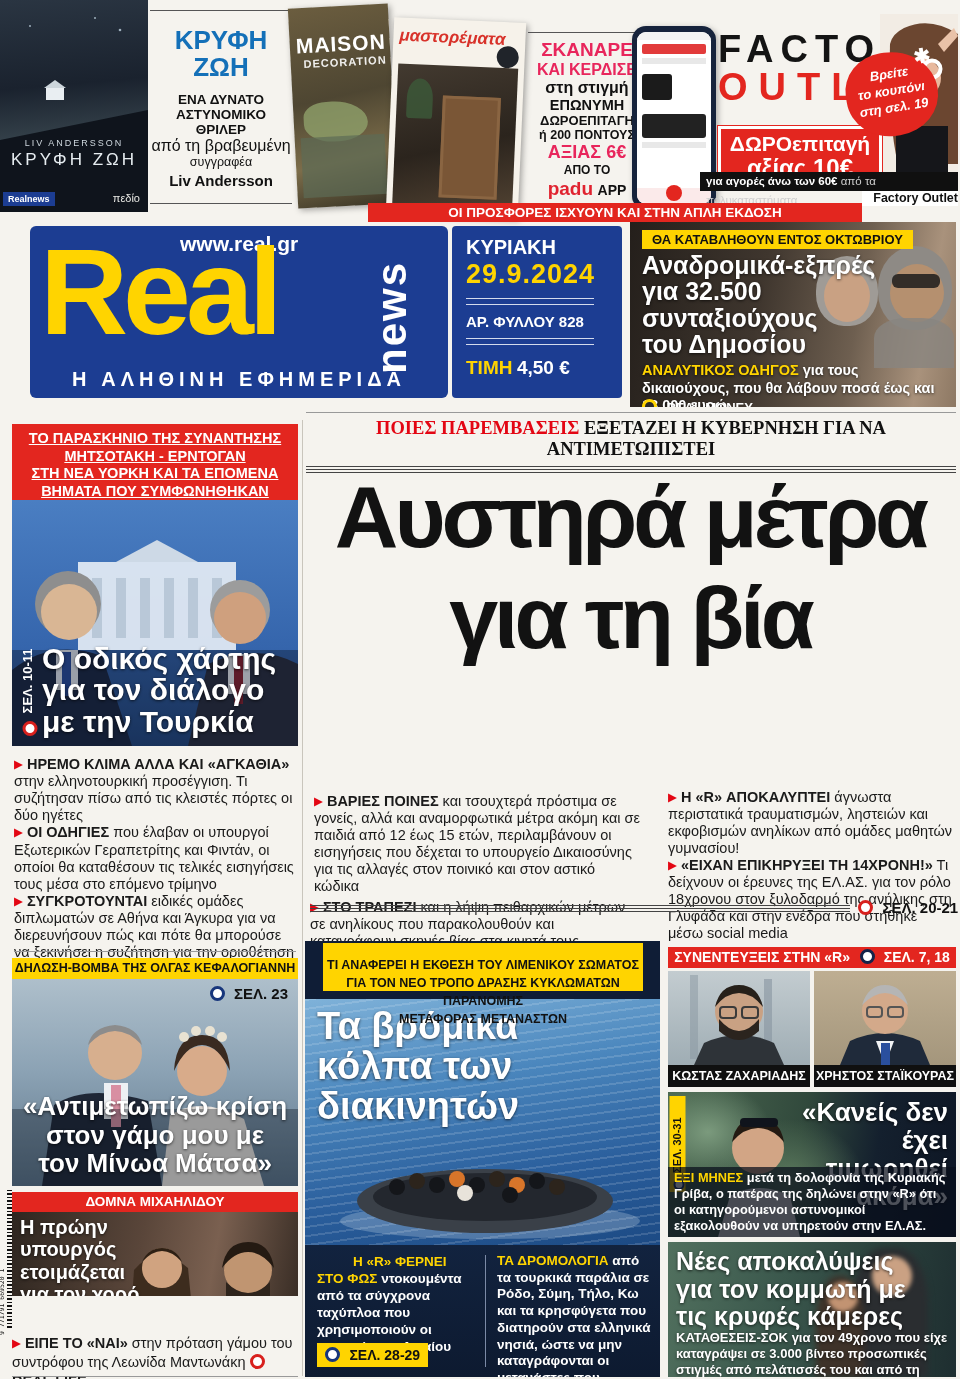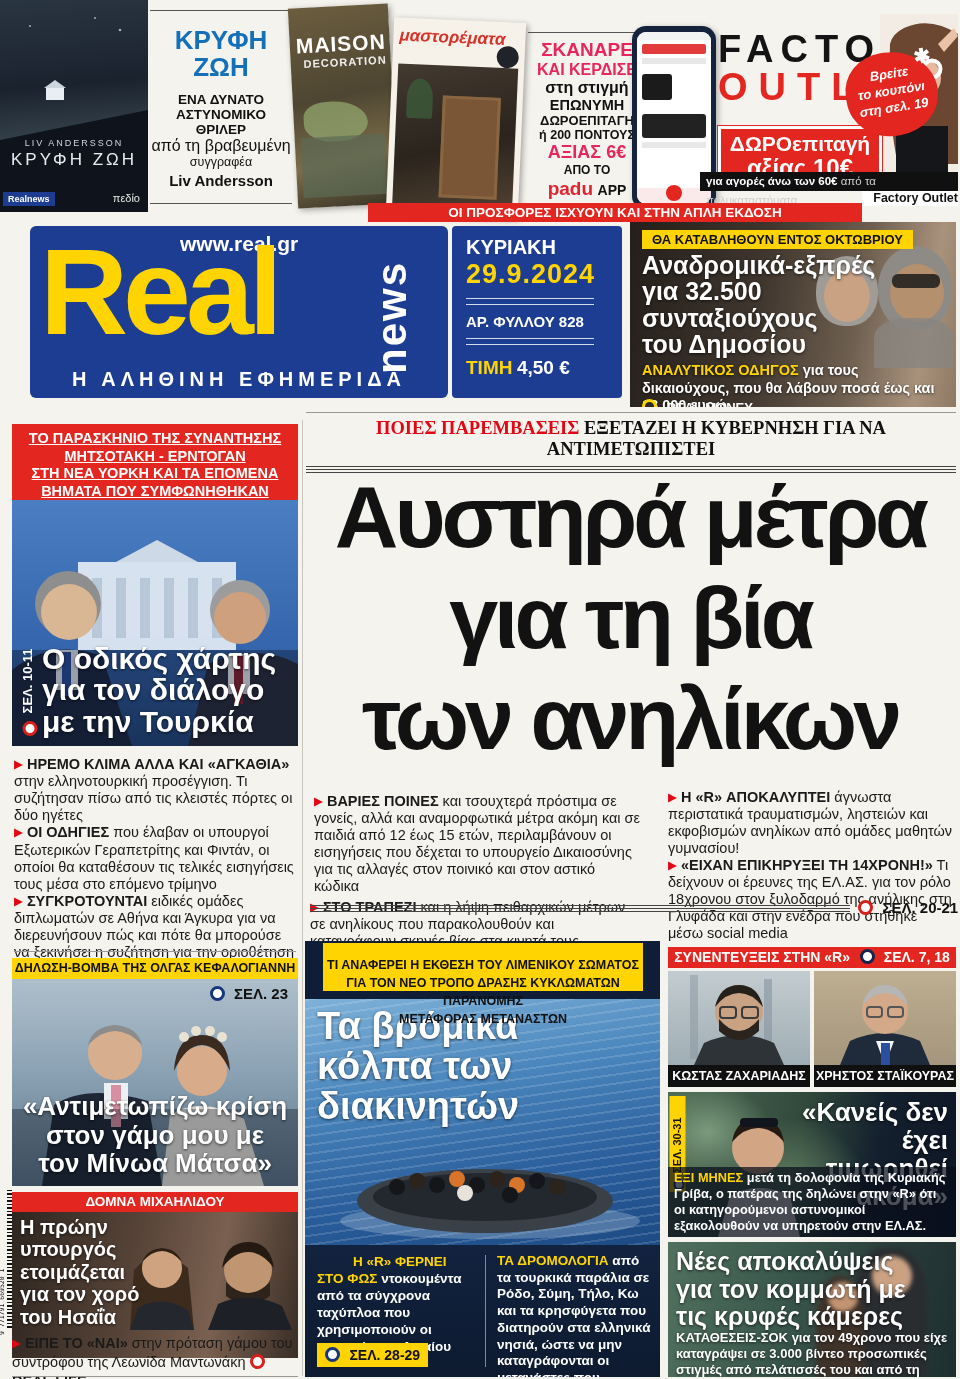--- a/index.html
+++ b/index.html
@@ -185,21 +185,20 @@
     <div style="height:1px;background:#999;"></div>
     <div class="serif b c" style="font-size:18.5px;margin-top:5px;text-align:center;">
       <span style="color:#e30613;">ΠΟΙΕΣ ΠΑΡΕΜΒΑΣΕΙΣ</span><span> ΕΞΕΤΑΖΕΙ Η ΚΥΒΕΡΝΗΣΗ ΓΙΑ ΝΑ ΑΝΤΙΜΕΤΩΠΙΣΤΕΙ</span>
     </div>
     <div class="rule3" style="margin-top:6px;"></div>
   </div>
 
   <div class="abs c" style="left:302px;top:466px;width:656px;font-weight:800;font-size:88px;line-height:101px;letter-spacing:-4px;color:#121212;">
     <div>Αυστηρά μέτρα</div>
     <div>για τη βία</div>
-    <div>των ανηλίκων</div>
   </div>
 
   <div class="abs" style="left:310px;top:789px;width:334px;font-size:14.5px;line-height:1.17;color:#1a1a1a;">
     <p style="margin:4px;"><span class="bullet">▶</span><span class="b">ΒΑΡΙΕΣ ΠΟΙΝΕΣ</span><span> και τσουχτερά πρόστιμα σε γονείς, αλλά και αναμορφωτικά μέτρα ακόμη και σε παιδιά από 12 έως 15 ετών, περιλαμβάνουν οι εισηγήσεις που δέχεται το υπουργείο Δικαιοσύνης για τις αλλαγές στον ποινικό και στον αστικό κώδικα</span></p>
     <p style="margin:0;"><span class="bullet">▶</span><span class="b">ΣΤΟ ΤΡΑΠΕΖΙ</span><span> και η λήψη πειθαρχικών μέτρων σε ανηλίκους που παρακολουθούν και καταγράφουν σκηνές βίας στα κινητά τους</span></p>
   </div>
   <div class="abs" style="left:668px;top:789px;width:288px;font-size:14.5px;line-height:1.17;color:#1a1a1a;">
     <p style="margin:0;"><span class="bullet">▶</span><span class="b">Η «R» ΑΠΟΚΑΛΥΠΤΕΙ</span><span> άγνωστα περιστατικά τραυματισμών, ληστειών και εκφοβισμών ανηλίκων από ομάδες μαθητών γυμνασίου!</span></p>
     <p style="margin:0;"><span class="bullet">▶</span><span class="b">«ΕΙΧΑΝ ΕΠΙΚΗΡΥΞΕΙ ΤΗ 14ΧΡΟΝΗ!»</span><span> Τι δείχνουν οι έρευνες της ΕΛ.ΑΣ. για τον ρόλο 18χρονου στον ξυλοδαρμό της ανήλικης στη Γλυφάδα και στην ενέδρα που στήθηκε μέσω social media</span></p>
   </div>
@@ -276,21 +275,21 @@
       <span class="b" style="font-size:15px;color:#111;">ΣΕΛ. 23</span>
     </div>
     <div class="abs b w ts c" style="left:0;bottom:8px;width:286px;font-size:26px;line-height:1.1;">
       <div>«Αντιμετωπίζω κρίση</div>
       <div>στον γάμο μου με</div>
       <div>τον Μίνωα Μάτσα»</div>
     </div>
   </div>
 
   <div class="abs tagR" style="left:12px;top:1192px;width:286px;height:20px;font-size:13.5px;line-height:20px;background:#e3261f;">ΔΟΜΝΑ ΜΙΧΑΗΛΙΔΟΥ</div>
-  <div class="abs photo" style="left:12px;top:1212px;width:286px;height:146px;background:linear-gradient(100deg,#2e2620 0%,#5a463a 45%,#7a6050 70%,#3a2e26 100%);">
+  <div class="abs photo" style="left:12px;top:1212px;width:286px;height:84px;background:linear-gradient(100deg,#2e2620 0%,#5a463a 45%,#7a6050 70%,#3a2e26 100%);">
     <svg width="286" height="118" viewBox="0 0 286 118">
       <path d="M118,118 L122,58 Q146,30 176,56 L182,118Z" fill="#3d2c1e"></path>
       <circle cx="150" cy="56" r="20" fill="#d0a380"></circle>
       <path d="M130,50 Q150,28 170,50 Q164,36 150,36 Q136,36 130,50Z" fill="#2e2014"></path>
       <path d="M118,118 L126,96 Q150,82 176,98 L182,118Z" fill="#24272e"></path>
       <circle cx="236" cy="58" r="24" fill="#c09571"></circle>
       <path d="M210,56 Q214,30 236,30 Q258,30 262,56 Q250,40 236,40 Q222,40 210,56Z" fill="#241a12"></path>
       <path d="M214,70 Q236,92 258,70 L258,84 Q236,100 214,84Z" fill="#2e241c"></path>
       <path d="M196,118 L206,92 Q236,78 270,94 L280,118Z" fill="#1d2026"></path>
     </svg>

